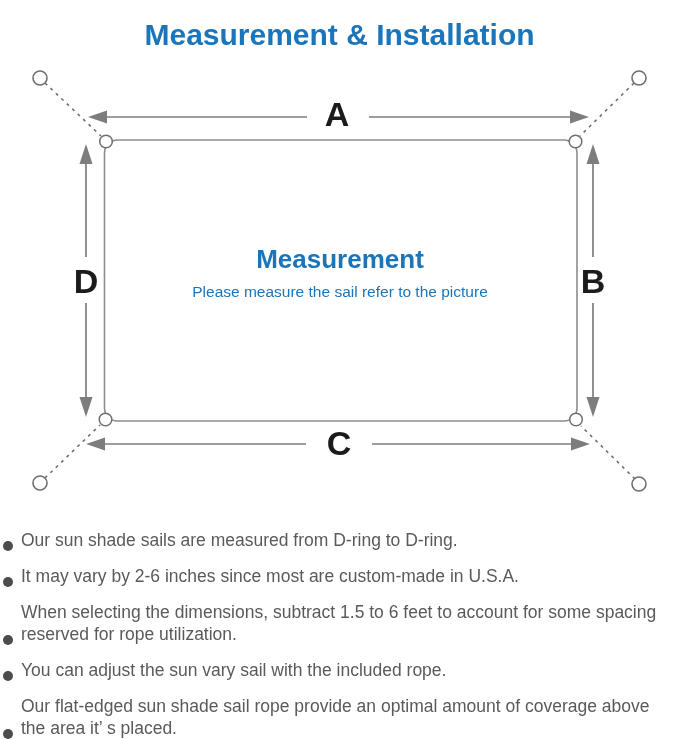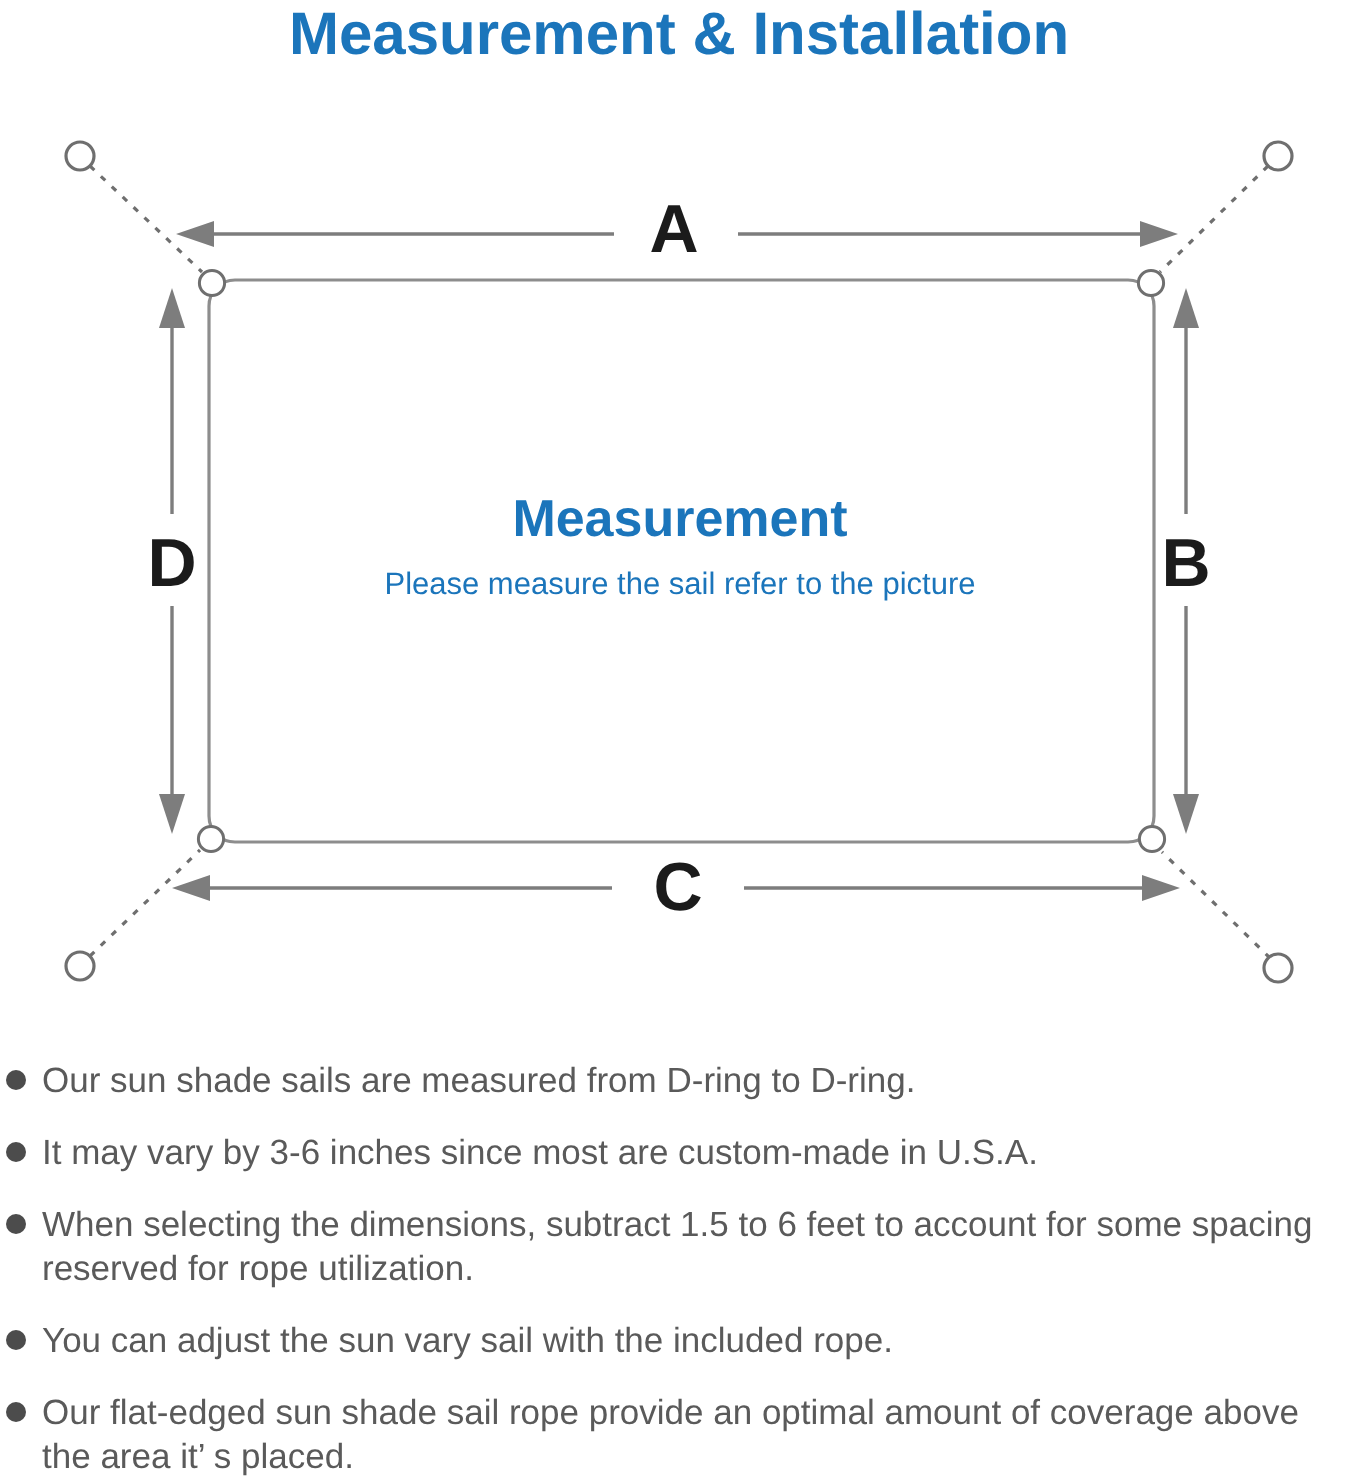--- a/index.html
+++ b/index.html
@@ -5,21 +5,21 @@
   * { margin: 0; padding: 0; box-sizing: border-box; }
   html, body { background: #ffffff; }
   body {
     width: 679px; height: 739px;
     font-family: "Liberation Sans", "DejaVu Sans", sans-serif;
     overflow: hidden;
   }
   .stage { position: relative; width: 679px; height: 739px; background: #fff; }
 
   .page-title {
-    position: absolute; top: 1px; left: 0; width: 100%;
+    position: absolute; top: 18px; left: 0; width: 100%;
     text-align: center;
     font-size: 30px; font-weight: 700; letter-spacing: 0px;
     color: #1b75bb;
   }
 
   .diagram-wrap { position: absolute; top: 60px; left: 0; }
 
   svg text.dim-label {
     font-family: "Liberation Sans", "DejaVu Sans", sans-serif;
     font-size: 34px; font-weight: 700; fill: #1b1b1b;
@@ -31,21 +31,21 @@
   svg text.center-sub {
     font-family: "Liberation Sans", "DejaVu Sans", sans-serif;
     font-size: 15.5px; font-weight: 400; fill: #1b75bb;
   }
 
   .notes {
     position: absolute; top: 529px; left: 0; width: 679px;
     list-style: none;
   }
   .notes li {
-    display: flex; align-items: flex-start;
+    display: flex; align-items: flex-end;
     margin: 0 8px 14px 3px;
   }
   .bullet-dot {
     flex: 0 0 auto;
     width: 10px; height: 10px; border-radius: 50%;
     background: #4c4c4c;
     margin: 6px 8px 0 0;
   }
   .note-text {
     font-size: 17.5px; line-height: 22px; color: #5a5a5a;
@@ -107,21 +107,21 @@
     </svg>
   </div>
 
   <ul class="notes">
     <li>
       <span class="bullet-dot"></span>
       <span class="note-text">Our sun shade sails are measured from D-ring to D-ring.</span>
     </li>
     <li>
       <span class="bullet-dot"></span>
-      <span class="note-text">It may vary by 3-6 inches since most are custom-made in U.S.A.</span>
+      <span class="note-text">It may vary by 2-6 inches since most are custom-made in U.S.A.</span>
     </li>
     <li>
       <span class="bullet-dot"></span>
       <span class="note-text">When selecting the dimensions, subtract 1.5 to 6 feet to account for some spacing reserved for rope utilization.</span>
     </li>
     <li>
       <span class="bullet-dot"></span>
       <span class="note-text">You can adjust the sun vary sail with the included rope.</span>
     </li>
     <li>

